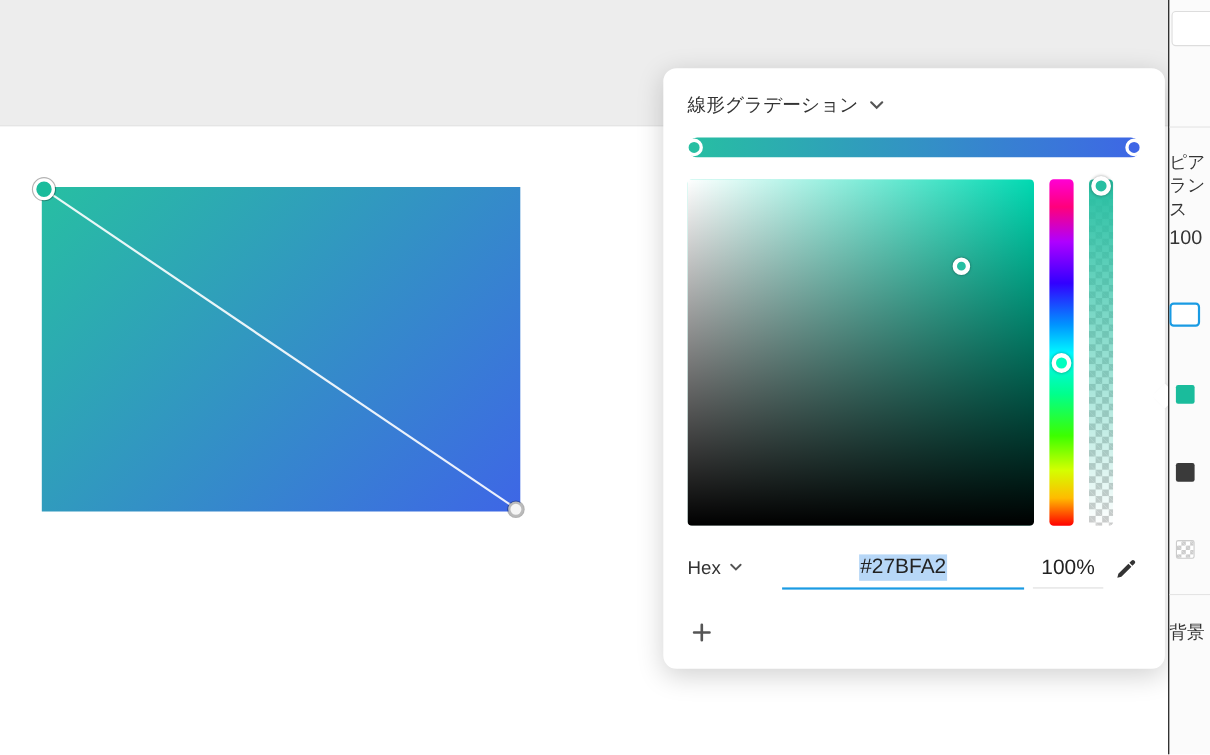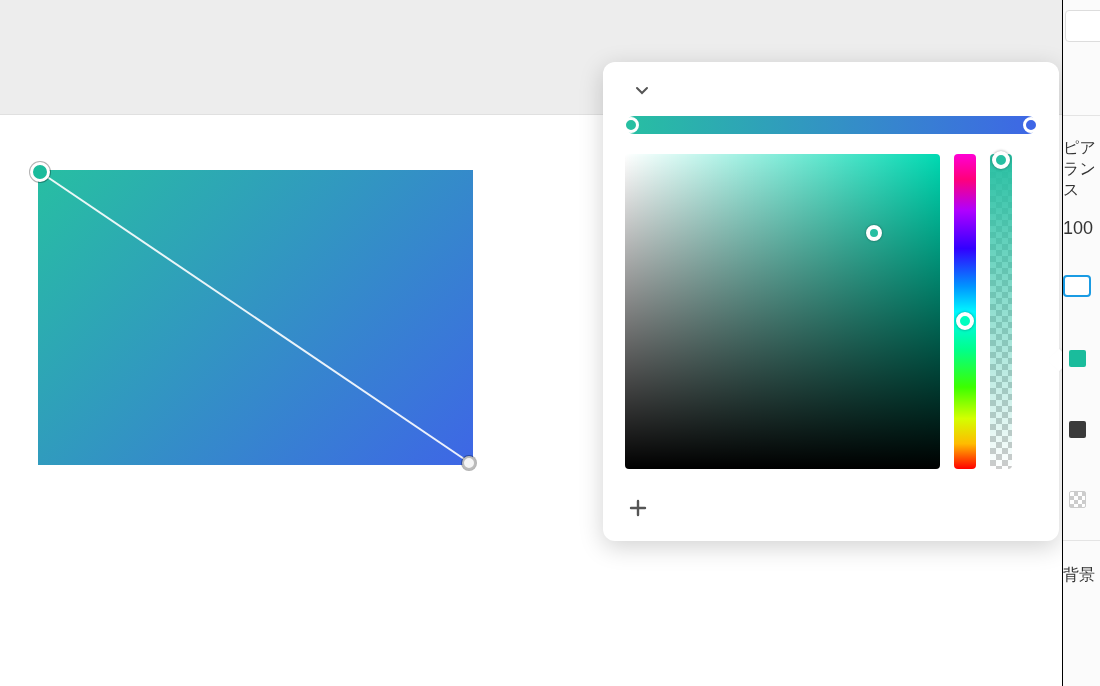--- a/index.html
+++ b/index.html
@@ -272,21 +272,21 @@
       border-radius: 4px;
       background: #fff;
     }
     .rp-divider { position: absolute; left:0; right:0; height:1px; background:#e4e4e4; }
     .rp-text {
       position: absolute;
       font-size: 16px;
       color: #333;
     }
     .rp-label-appearance { left: 0; top: 138px; }
-    .rp-val-100 { left: 0; top: 218px; font-size: 18px; }
+    .rp-val-100 { left: 0; top: 206px; font-size: 18px; }
     .rp-chip-outline {
       position: absolute;
       left: 0;
       top: 275px;
       width: 28px;
       height: 22px;
       border: 2px solid #1a9be3;
       border-radius: 4px;
       background: #fff;
     }
@@ -324,20 +324,21 @@
     <line x1="2" y1="2" x2="435" y2="295" stroke="#fff" stroke-width="2" stroke-opacity="0.9"></line>
   </svg>
   <div class="handle handle-start"></div>
   <div class="handle handle-end"></div>
 </div>
 
 <div class="color-popup">
   <div class="popup-arrow"></div>
 
   <div class="popup-header">
+    <span class="popup-title">線形グラデーション</span>
     <span class="chevron-down">
       <svg width="14" height="14" viewBox="0 0 14 14">
           <path d="M2 4 L7 9 L12 4" stroke="#555" stroke-width="2" fill="none" stroke-linecap="round"></path>
         </svg>
     </span>
   </div>
 
   <div class="gradient-bar">
     <div class="grad-stop grad-stop-left"></div>
     <div class="grad-stop grad-stop-right"></div>
@@ -348,20 +349,41 @@
       <div class="sv-cursor"></div>
     </div>
     <div class="hue-strip">
       <div class="hue-cursor"></div>
     </div>
     <div class="alpha-strip">
       <div class="alpha-cursor"></div>
     </div>
   </div>
 
+  <div class="value-row">
+    <div class="format-select">
+      <span>Hex</span>
+      <span>
+        <svg width="12" height="12" viewBox="0 0 14 14">
+            <path d="M2 4 L7 9 L12 4" stroke="#555" stroke-width="2" fill="none" stroke-linecap="round"></path>
+          </svg>
+      </span>
+    </div>
+    <div class="hex-input-wrap">
+      <div class="hex-input" style="display:flex;justify-content:center;">
+        <span class="hex-highlight">#27BFA2</span>
+      </div>
+    </div>
+    <input class="opacity-input" value="100%" style="">
+    <div class="eyedropper">
+      <svg width="22" height="22" viewBox="0 0 24 24">
+          <path d="M3 21 L4 17 L14 7 L17 10 L7 20 Z M15 6 L18 9 L20 7 C21 6 21 5 20 4 C19 3 18 3 17 4 Z" fill="#333"></path>
+        </svg>
+    </div>
+  </div>
 
   <div class="add-row">
     <div class="plus-btn">
       <svg width="20" height="20" viewBox="0 0 20 20">
           <path d="M10 3 V17 M3 10 H17" stroke="#555" stroke-width="2.4" stroke-linecap="round"></path>
         </svg>
     </div>
   </div>
 </div>
 

